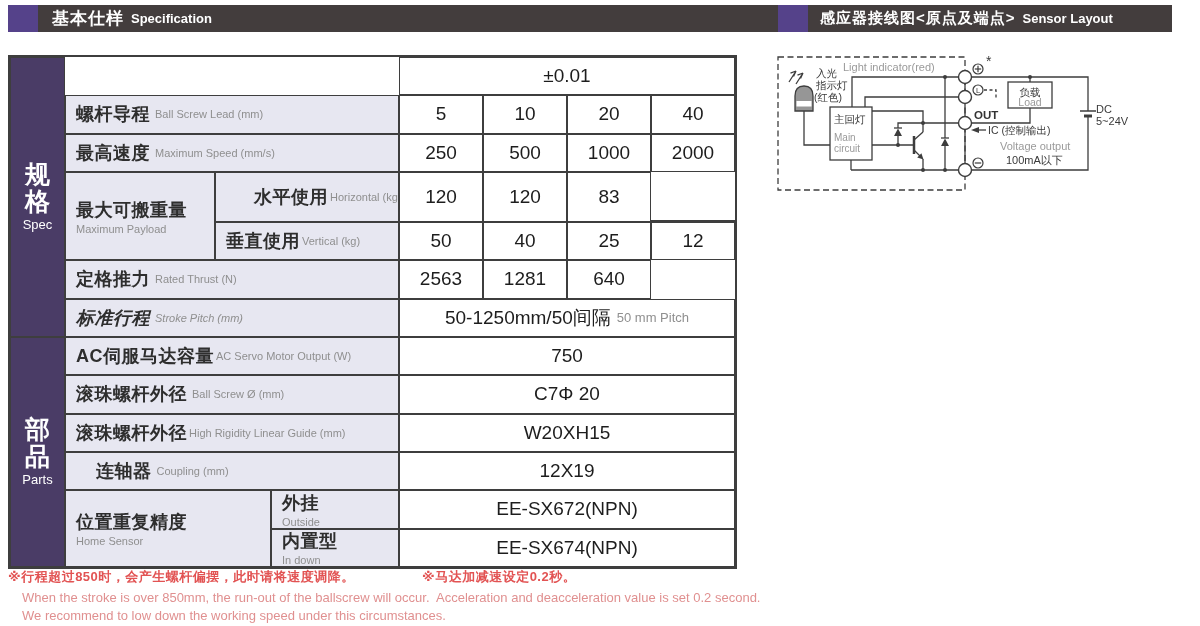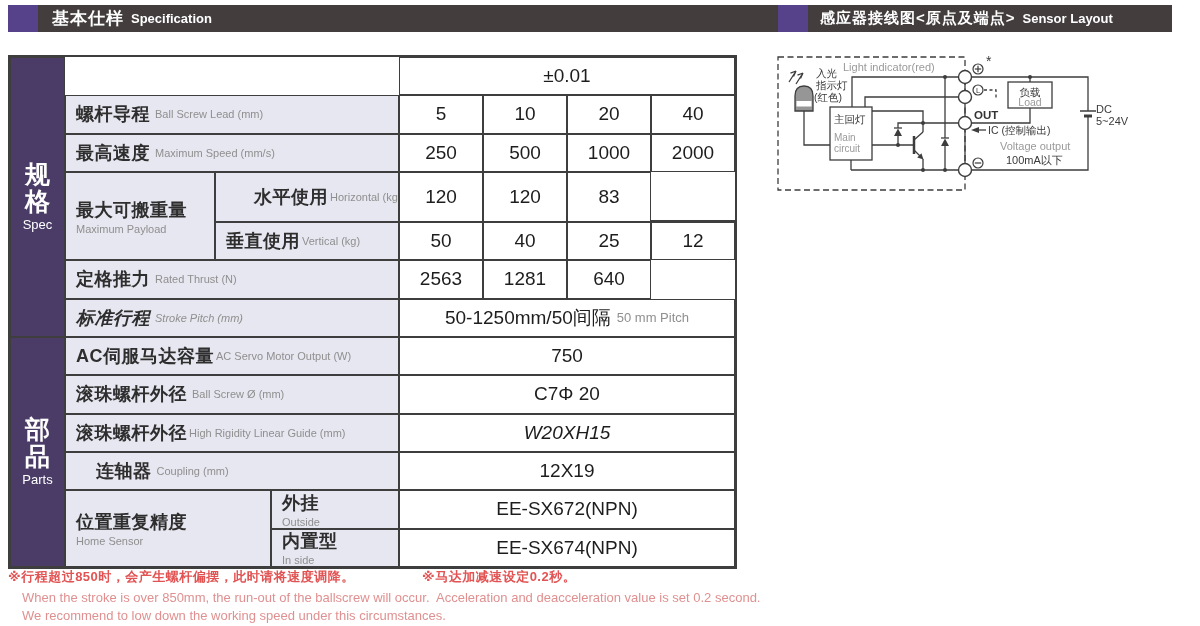--- a/index.html
+++ b/index.html
@@ -131,40 +131,40 @@
   <div class="cell lbl" style="grid-area:9/2/10/5;">
     <span class="zh">滚珠螺杆外径</span>
     <span class="en">Ball Screw Ø (mm)</span>
   </div>
   <div class="cell val" style="grid-area:9/5/10/9;">C7Φ 20</div>
 
   <div class="cell lbl" style="grid-area:10/2/11/5;">
     <span class="zh">滚珠螺杆外径</span>
     <span class="en" style="margin-left:2px;">High Rigidity Linear Guide (mm)</span>
   </div>
-  <div class="cell val" style="grid-area:10/5/11/9;font-style:italic;">W20XH15</div>
+  <div class="cell val" style="grid-area:10/5/11/9;">W20XH15</div>
 
   <div class="cell lbl" style="grid-area:11/2/12/5;padding-left:30px;">
     <span class="zh">连轴器</span>
     <span class="en">Coupling (mm)</span>
   </div>
   <div class="cell val" style="grid-area:11/5/12/9;">12X19</div>
 
   <div class="cell lbl stack" style="grid-area:12/2/14/4;">
     <span class="zh">位置重复精度</span>
     <span class="en">Home Sensor</span>
   </div>
   <div class="cell lbl stack" style="grid-area:12/4/13/5;">
     <span class="zh">外挂</span>
     <span class="en">Outside</span>
   </div>
   <div class="cell val" style="grid-area:12/5/13/9;">EE-SX672(NPN)</div>
   <div class="cell lbl stack" style="grid-area:13/4/14/5;">
     <span class="zh">内置型</span>
-    <span class="en">In side</span>
+    <span class="en">In down</span>
   </div>
   <div class="cell val" style="grid-area:13/5/14/9;">EE-SX674(NPN)</div>
 </div>
 
 <div class="fnote" style="left:8px;">
   <div class="fn-zh">※行程超过850时，会产生螺杆偏摆，此时请将速度调降。</div>
   <div class="fn-en">
     <div>When the stroke is over 850mm, the run-out of the ballscrew will occur.</div>
     <div>We recommend to low down the working speed under this circumstances.</div>
   </div>

